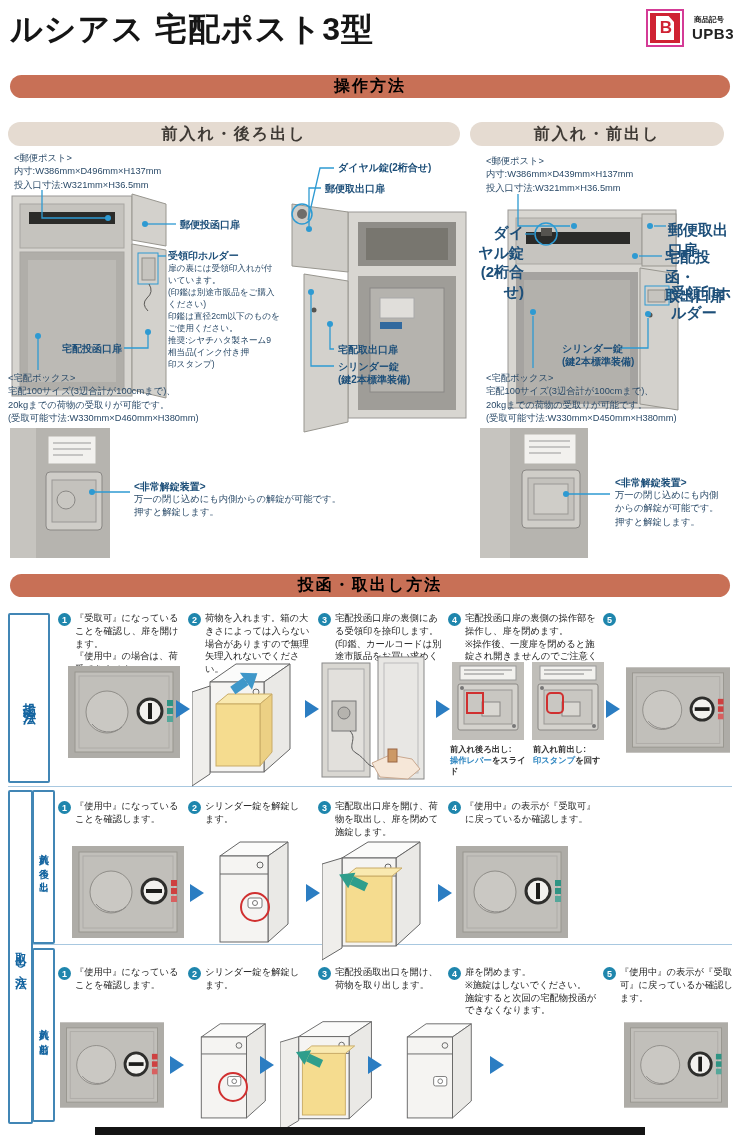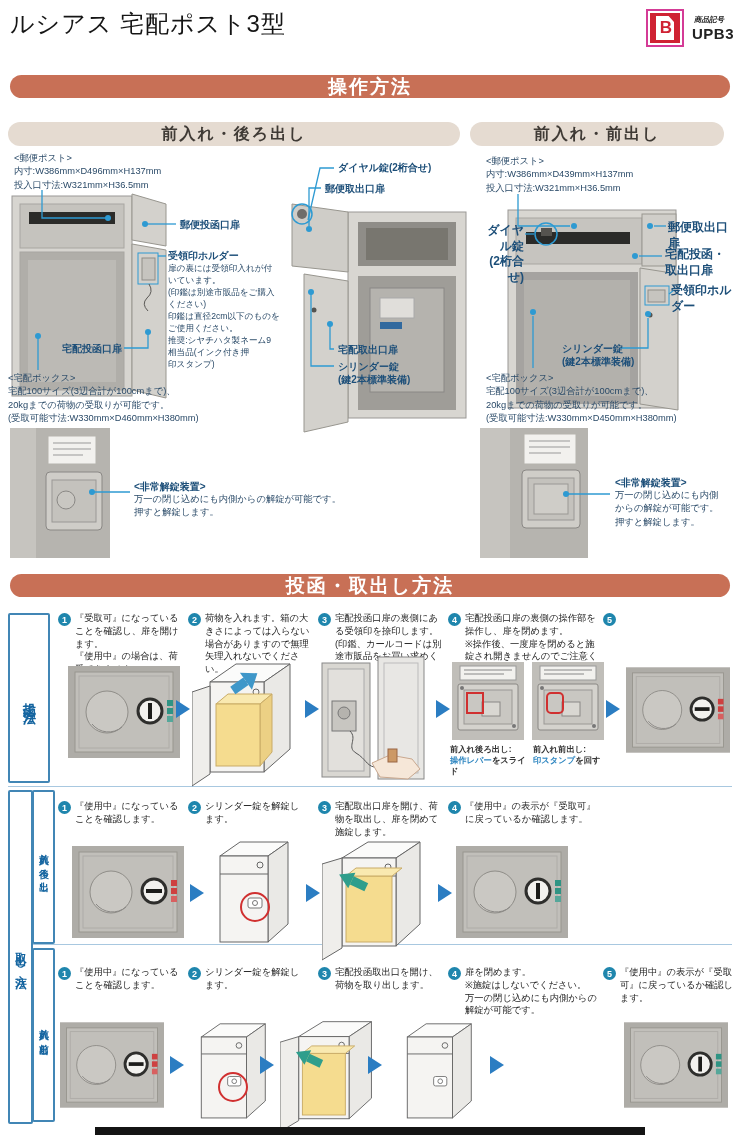--- a/index.html
+++ b/index.html
@@ -1,26 +1,26 @@
 <!DOCTYPE html>
 <html><head>
 <meta charset="utf-8">
 <style>
   html,body{margin:0;padding:0;background:#e9e9e9;font-family:"Liberation Sans",sans-serif;}
   .page{position:relative;width:740px;height:1136px;background:#ffffff;overflow:hidden;margin:0 auto;}
   .abs{position:absolute;}
-  .title{font-size:24px;font-weight:normal;color:#151515;letter-spacing:1px;}
+  .title{font-size:32px;font-weight:bold;color:#151515;letter-spacing:1px;}
   .banner{position:absolute;left:10px;width:720px;height:23px;background:#c87056;border-radius:12px;
-          color:#ffffff;font-size:19px;font-weight:bold;display:flex;align-items:center;justify-content:center;letter-spacing:2px;}
+          color:#000000;font-size:16px;font-weight:bold;display:flex;align-items:center;justify-content:center;letter-spacing:2px;}
   .pill{position:absolute;height:24px;background:#e5dbd1;border-radius:12px;color:#3f3a35;
         font-size:16px;font-weight:bold;display:flex;align-items:center;justify-content:center;letter-spacing:2px;}
   .section{position:absolute;top:150px;height:420px;}
   .spec{position:absolute;color:#2a4a68;font-size:9.3px;line-height:1.45;white-space:pre-line;}
   .lbl{position:absolute;color:#1d4f79;font-size:10px;font-weight:bold;line-height:1.3;white-space:pre-line;}
-  .lbl.sm{font-size:12px;}
+  .lbl.sm{font-size:15px;}
   .desc{position:absolute;color:#2a4a68;font-size:8.6px;line-height:1.4;white-space:pre-line;}
   .em-head{position:absolute;color:#1d4f79;font-size:10px;font-weight:bold;}
   .svgfill{position:absolute;left:0;top:0;pointer-events:none;}
   .vbox{position:absolute;border:2px solid #4186b5;background:#fff;border-radius:2px;
         display:flex;align-items:center;justify-content:center;writing-mode:vertical-rl;text-orientation:upright;
         color:#1565a0;font-weight:bold;letter-spacing:3px;}
   .hline{position:absolute;left:8px;width:724px;border-top:1px solid #a8c8e0;}
   .step{position:absolute;display:flex;align-items:flex-start;gap:4px;}
   .num{flex:0 0 auto;display:inline-flex;width:13px;height:13px;border-radius:50%;background:#1f86ad;color:#fff;
        font-size:9px;font-weight:bold;align-items:center;justify-content:center;margin-top:1px;}
@@ -28,21 +28,21 @@
   .tri{position:absolute;width:0;height:0;border-top:9px solid transparent;border-bottom:9px solid transparent;border-left:14px solid #2b7dc2;}
   .img{position:absolute;}
   .marker-rect{position:absolute;border:2px solid #d03030;}
   .marker-circle{position:absolute;border:2px solid #d03030;border-radius:50%;}
   .cap{position:absolute;font-size:8.3px;line-height:1.35;color:#333;font-weight:bold;}
   .cap .hl{color:#2e86c1;}
   .logo{position:absolute;width:38px;height:38px;border:2px solid #d43b96;background:#fff;padding:2px;box-sizing:border-box;}
   .logo-inner{width:100%;height:100%;background:#cf2233;display:flex;align-items:center;justify-content:center;position:relative;}
   .logo-doc{position:absolute;left:6px;top:3px;width:18px;height:24px;background:#fff;clip-path:polygon(0 0,70% 0,100% 25%,100% 100%,0 100%);}
   .logo-b{position:relative;color:#cf2233;font-size:17px;font-weight:bold;left:1px;}
-  .code-label{position:absolute;font-size:7.5px;color:#222;font-weight:bold;font-style:italic;}
+  .code-label{position:absolute;font-size:7.5px;color:#222;font-weight:bold;}
   .code{position:absolute;font-size:15px;color:#222;font-weight:bold;letter-spacing:0.5px;}
   .footer-bar{position:absolute;background:#141414;}
 </style>
 </head>
 <body>
 
 <svg width="0" height="0" style="position:absolute" aria-hidden="true">
   <defs>
     <symbol id="sym-panel-ok" viewBox="0 0 112 92">
       <rect x="0" y="0" width="112" height="92" fill="#aeaca7"></rect>
@@ -414,21 +414,21 @@
     <span class="stext">シリンダー錠を解錠します。</span>
   </div>
   <div class="step" style="left:318px;top:966px;width:122px;">
     <span class="num">3</span>
     <span class="stext">宅配投函取出口を開け、荷物を取り出します。</span>
   </div>
   <div class="step" style="left:448px;top:966px;width:150px;">
     <span class="num">4</span>
     <span class="stext">扉を閉めます。
 ※施錠はしないでください。
-万一の閉じ込めにも内側からの解錠が可能です。</span>
+施錠すると次回の宅配物投函ができなくなります。</span>
   </div>
   <div class="step" style="left:603px;top:966px;width:132px;">
     <span class="num">5</span>
     <span class="stext">『使用中』の表示が『受取可』に戻っているか確認します。</span>
   </div>
 
   <svg class="img" style="left:60px;top:1020px;" width="104" height="90">
       <use href="#sym-panel-busy"></use>
     </svg>
   <div class="tri" style="left:170px;top:1056px;"></div>

